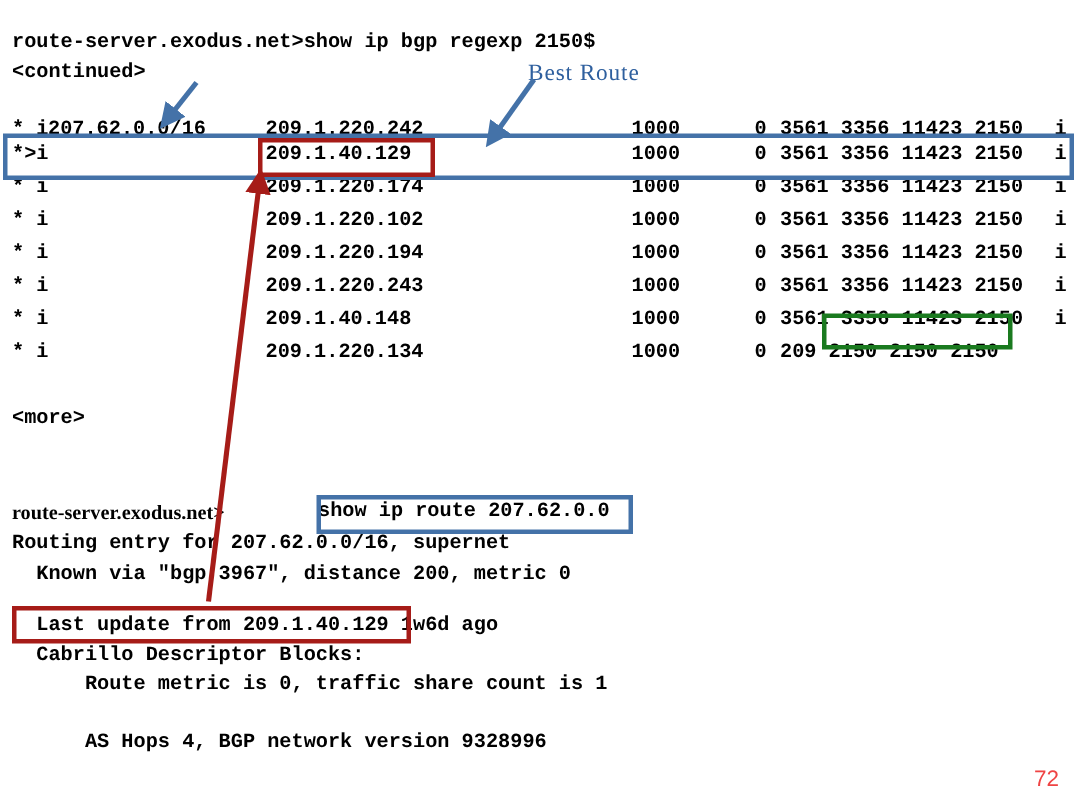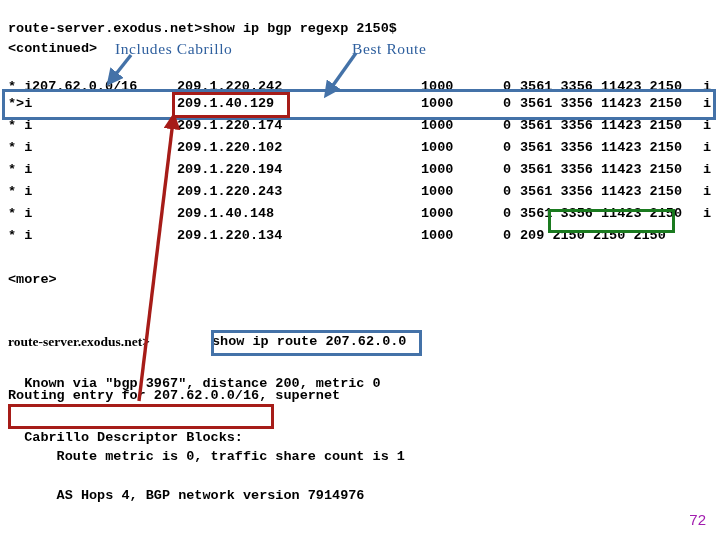--- a/index.html
+++ b/index.html
@@ -61,33 +61,32 @@
     pointer-events: none;
   }
 
   
   #page-number {
     position: absolute;
     right: 14px;
     bottom: 12px;
     font-family: "Liberation Sans", "DejaVu Sans", sans-serif;
     font-size: 15px;
-    color: #a21caf;
+    color: #ef4444;
   }
 </style>
 </head>
 <body>
 
 <div id="slide">
 
   <div class="term" style="left:8px; top:22px;">route-server.exodus.net&gt;show ip bgp regexp 2150$</div>
 
   <div class="term" style="left:8px; top:42px;font-family:Liberation Mono, monospace;">&lt;continued&gt;</div>
 
-  <div class="callout" style="left:115px; top:40px;">Includes Cabrillo</div>
 
   <div class="callout" style="left:352px; top:40px;">Best Route</div>
 
   <div class="term" style="left:8px;   top:80px;">* i</div>
   <div class="term" style="left:32px;  top:80px;">207.62.0.0/16</div>
   <div class="term" style="left:177px; top:80px;">209.1.220.242</div>
   <div class="term" style="left:421px; top:80px;">1000</div>
   <div class="term" style="left:503px; top:80px;">0</div>
   <div class="term" style="left:520px; top:80px;">3561 3356 11423 2150</div>
   <div class="term" style="left:703px; top:80px;">i</div>
@@ -147,25 +146,26 @@
   <div class="term" style="left:503px; top:229px;">0</div>
   <div class="term" style="left:520px; top:229px;">209 2150 2150 2150</div>
   <div class="term" style="left:703px; top:229px;"></div>
 
   <div class="term" style="left:8px; top:273px;">&lt;more&gt;</div>
 
   <div class="term" style="left:8px; top:335px;font-family:Liberation Serif, serif;">route-server.exodus.net&gt;</div>
 
   <div class="term" style="left:212px; top:335px;">show ip route 207.62.0.0</div>
 
-  <div class="term" style="left:8px; top:356px;margin-top:33px;">Routing entry for 207.62.0.0/16, supernet</div>
+  <div class="term" style="left:8px; top:356px;">Routing entry for 207.62.0.0/16, supernet</div>
   <div class="term" style="left:8px; top:377px;">  Known via "bgp 3967", distance 200, metric 0</div>
+  <div class="term" style="left:8px; top:411px;">  Last update from 209.1.40.129 1w6d ago</div>
   <div class="term" style="left:8px; top:431px;">  Cabrillo Descriptor Blocks:</div>
   <div class="term" style="left:8px; top:450px;">      Route metric is 0, traffic share count is 1</div>
-  <div class="term" style="left:8px; top:489px;">      AS Hops 4, BGP network version 7914976</div>
+  <div class="term" style="left:8px; top:489px;">      AS Hops 4, BGP network version 9328996</div>
 
   <div class="box box-blue" style="left:2px; top:89px; width:714px; height:31px;"></div>
 
   <div class="box box-red" style="left:172px; top:92px; width:118px; height:26px;"></div>
 
   <div class="box box-green" style="left:548px; top:209px; width:127px; height:24px;"></div>
 
   <div class="box box-blue" style="left:211px; top:330px; width:211px; height:26px;"></div>
 
   <div class="box box-red" style="left:8px; top:404px; width:266px; height:25px;"></div>

